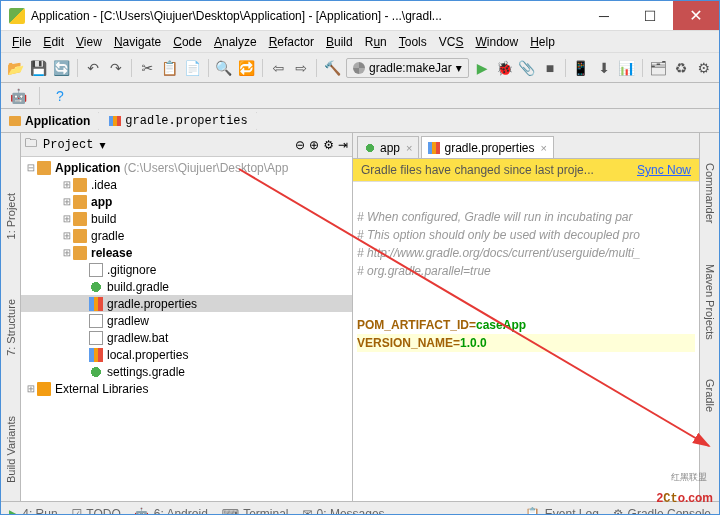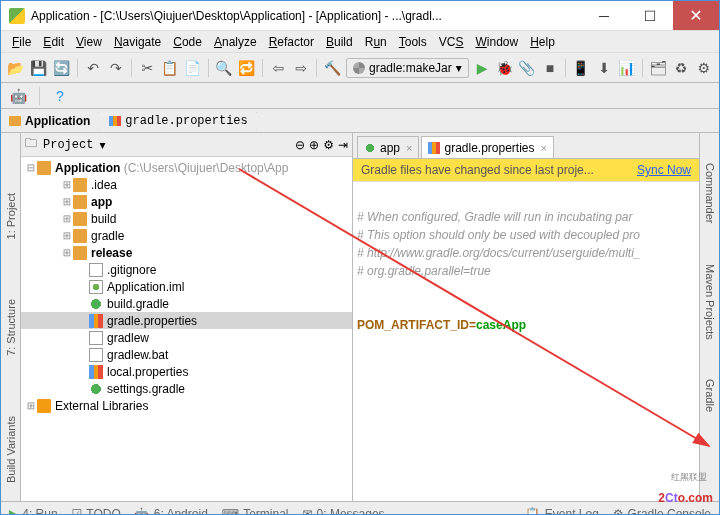--- a/index.html
+++ b/index.html
@@ -77,21 +77,21 @@
 .right-gutter { width:20px; background:#ededed; border-left:1px solid #bbb; display:flex; flex-direction:column; align-items:center; gap:40px; padding-top:30px; }
 .right-gutter span { writing-mode:vertical-rl; font-size:11px; color:#555; }
 
 .arrow { position:absolute; pointer-events:none; z-index:10; }
 
 .bottom-bar { height:24px; background:#ededed; display:flex; align-items:center; padding:0 8px; gap:14px; border-top:1px solid #bbb; font-family:"Courier New",monospace; }
 .bottom-bar .item { display:flex; align-items:center; gap:4px; color:#666; }
 
 .wm2 { position:absolute; right:6px; bottom:6px; font-size:22px; font-weight:bold; font-family:Arial; pointer-events:none; z-index:20; }
 .wm2 .r { color:#d32f2f; }
-.wm2 .g { color:#8b5cf6; }
+.wm2 .g { color:#a16207;font-family:Liberation Mono, monospace; }
 .wm2b { position:absolute; right:12px; bottom:30px; font-size:9px; color:#888; z-index:20; }
 </style>
 </head>
 <body>
 
 <div class="titlebar">
   <div class="icon"></div>
   <div class="title">Application - [C:\Users\Qiujuer\Desktop\Application] - [Application] - ...\gradl...</div>
   <div class="btns">
     <div>─</div>
@@ -225,26 +225,20 @@
           </div>
           <div class="tree-row">
             <span class="ind" style="width:56px"></span>
             <span class="tw"></span>
             <span class="ico ic-file"></span>
             <span>.gitignore</span>
           </div>
           <div class="tree-row">
             <span class="ind" style="width:56px"></span>
             <span class="tw"></span>
-            <span class="ico ic-iml"></span>
-            <span>Application.iml</span>
-          </div>
-          <div class="tree-row">
-            <span class="ind" style="width:56px"></span>
-            <span class="tw"></span>
             <span class="ico ic-gradle"></span>
             <span>build.gradle</span>
           </div>
           <div class="tree-row sel">
             <span class="ind" style="width:56px"></span>
             <span class="tw"></span>
             <span class="ico ic-props"></span>
             <span>gradle.properties</span>
           </div>
           <div class="tree-row">
@@ -308,20 +302,21 @@
     </div>
     <div class="code">
       <div class="line"> </div>
       <div class="line comment"># When configured, Gradle will run in incubating par</div>
       <div class="line comment"># This option should only be used with decoupled pro</div>
       <div class="line comment"># http://www.gradle.org/docs/current/userguide/multi_</div>
       <div class="line comment"># org.gradle.parallel=true</div>
       <div class="line"> </div>
       <div class="line"> </div>
       <div class="line"><span class="key">POM_ARTIFACT_ID=</span><span class="val">caseApp</span></div>
+      <div class="line hl"><span class="key">VERSION_NAME=</span><span class="val">1.0.0</span></div>
     </div>
   </div>
 
   <div class="right-gutter">
     <span>Commander</span>
     <span>Maven Projects</span>
     <span>Gradle</span>
   </div>
 </div>
 

